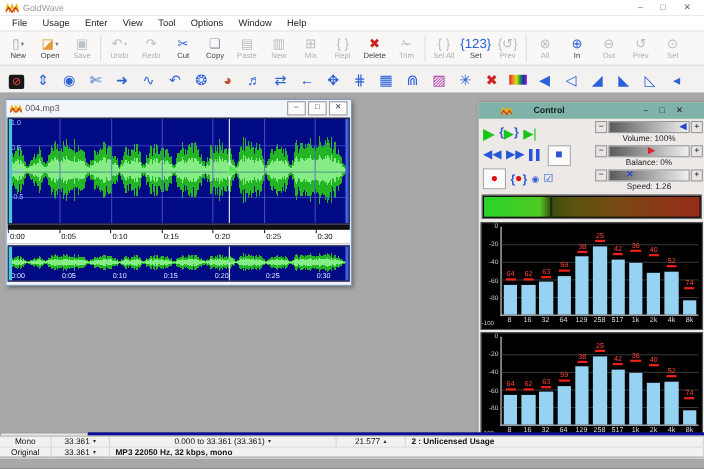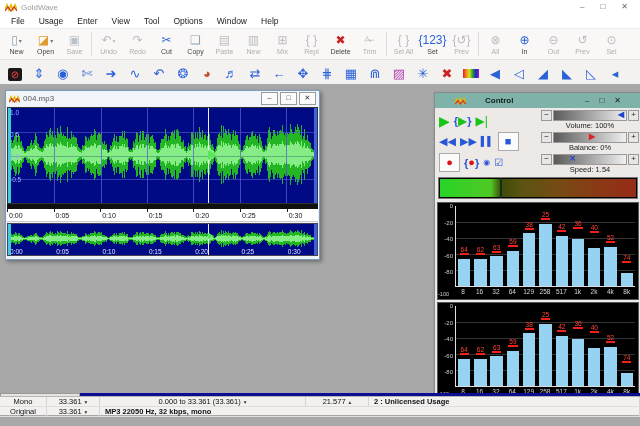--- a/index.html
+++ b/index.html
@@ -455,21 +455,21 @@
               <div class="sl-label">Balance: 0%</div>
             </div>
             <div class="slider-group">
               <div class="slider-row">
                 <div class="sl-btn">−</div>
                 <div class="sl-track">
                   <span class="sl-marker" style="left: 26%; color: rgb(34, 68, 204);">✕</span>
                 </div>
                 <div class="sl-btn">+</div>
               </div>
-              <div class="sl-label">Speed: 1.54</div>
+              <div class="sl-label">Speed: 1.26</div>
             </div>
           </div>
       </div>
       <div class="cw-lcdrow">
         <div class="meter">
           <div class="meter-fill"></div>
           <div class="meter-div"></div>
         </div>
       </div>
       <div class="spec-panel" id="spec1">

